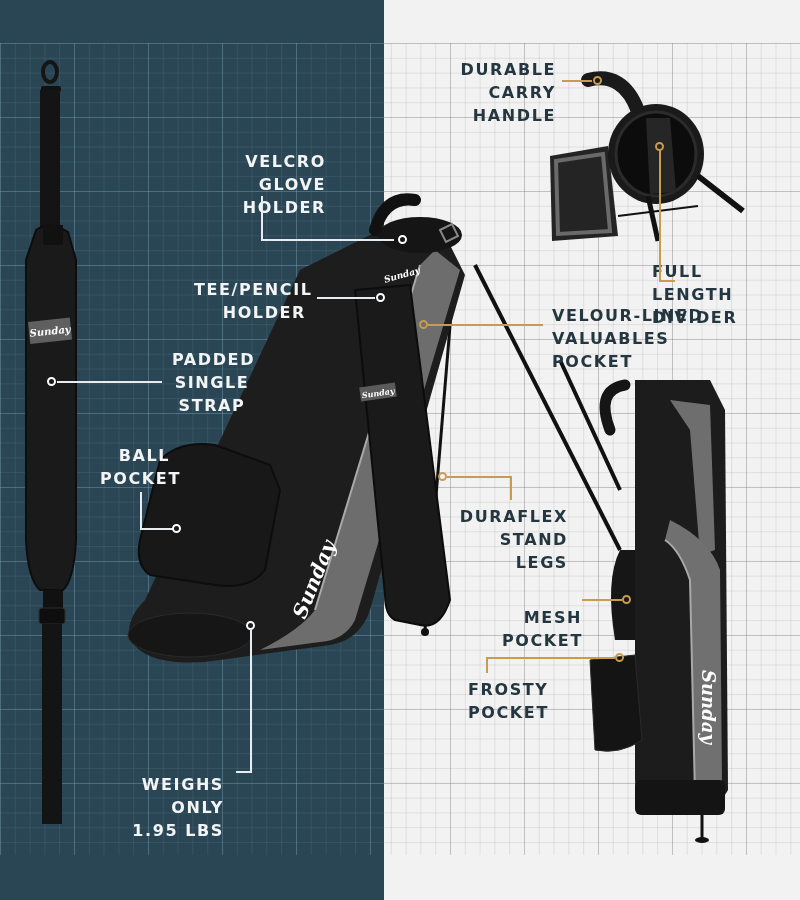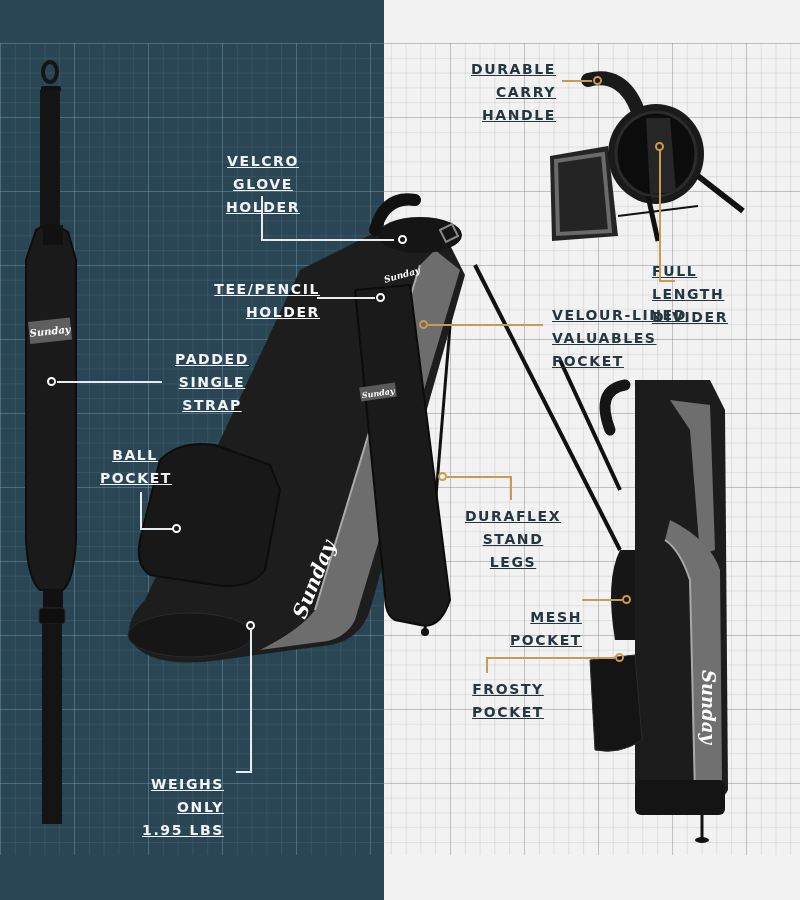--- a/index.html
+++ b/index.html
@@ -15,26 +15,26 @@
     background-size: 74px 74px, 74px 74px, 14.8px 14.8px, 14.8px 14.8px; }
   .grid-right { position: absolute; left: 384px; top: 43px; width: 416px; height: 812px;
     background-image:
       linear-gradient(rgba(120,120,120,0.30) 1px, transparent 1px),
       linear-gradient(90deg, rgba(120,120,120,0.30) 1px, transparent 1px),
       linear-gradient(rgba(120,120,120,0.16) 1px, transparent 1px),
       linear-gradient(90deg, rgba(120,120,120,0.16) 1px, transparent 1px);
     background-size: 74px 74px, 74px 74px, 14.8px 14.8px, 14.8px 14.8px;
     background-position: -8px 0, -8px 0, -8px 0, -8px 0; }
 
-  .label { position: absolute; font-weight: bold; font-size: 14px; letter-spacing: 1.6px; line-height: 23px; text-transform: uppercase; text-decoration: underline; }
+  .label { position: absolute; font-weight: bold; font-size: 16px; letter-spacing: 1.6px; line-height: 23px; text-transform: uppercase; }
   .label span { display: block; }
   .label.light { color: #f2f4f5; text-align: center; }
   .label.dark { color: #24363f; }
   .label.r { text-align: right; }
-  .label.c { text-align: center; }
+  .label.c { text-align: right; }
 
   .line { position: absolute; }
   .line.wl { background: #e6ecef; }
   .line.gl { background: #c99a4f; }
   .dot { position: absolute; width: 9px; height: 9px; border-radius: 50%; box-sizing: border-box; }
   .dot.w { border: 2px solid #ffffff; }
   .dot.g { border: 2px solid #c99a4f; }
 
   svg.product { position: absolute; overflow: visible; }
   .brand { font-family: "DejaVu Serif", serif; font-style: italic; font-weight: bold; fill: #ffffff; }
@@ -142,21 +142,21 @@
 </svg>
 
 <div class="label light c" style="left:200px;top:150px;width:126px;">
   <span>VELCRO</span>
   <span>GLOVE HOLDER</span>
 </div>
 <div class="line wl" style="left:261px;top:196px;width:2px;height:44px;"></div>
 <div class="line wl" style="left:261px;top:239px;width:133px;height:2px;"></div>
 <div class="dot w" style="left:398px;top:235px;"></div>
 
-<div class="label light r" style="left:208px;top:278px;width:112px;text-align:right;">
+<div class="label light r" style="left:194px;top:278px;width:112px;text-align:right;">
   <span>TEE/PENCIL</span>
   <span>HOLDER</span>
 </div>
 <div class="line wl" style="left:317px;top:297px;width:58px;height:2px;"></div>
 <div class="dot w" style="left:376px;top:293px;"></div>
 
 <div class="label light" style="left:172px;top:348px;width:80px;">
   <span>PADDED</span>
   <span>SINGLE</span>
   <span>STRAP</span>

